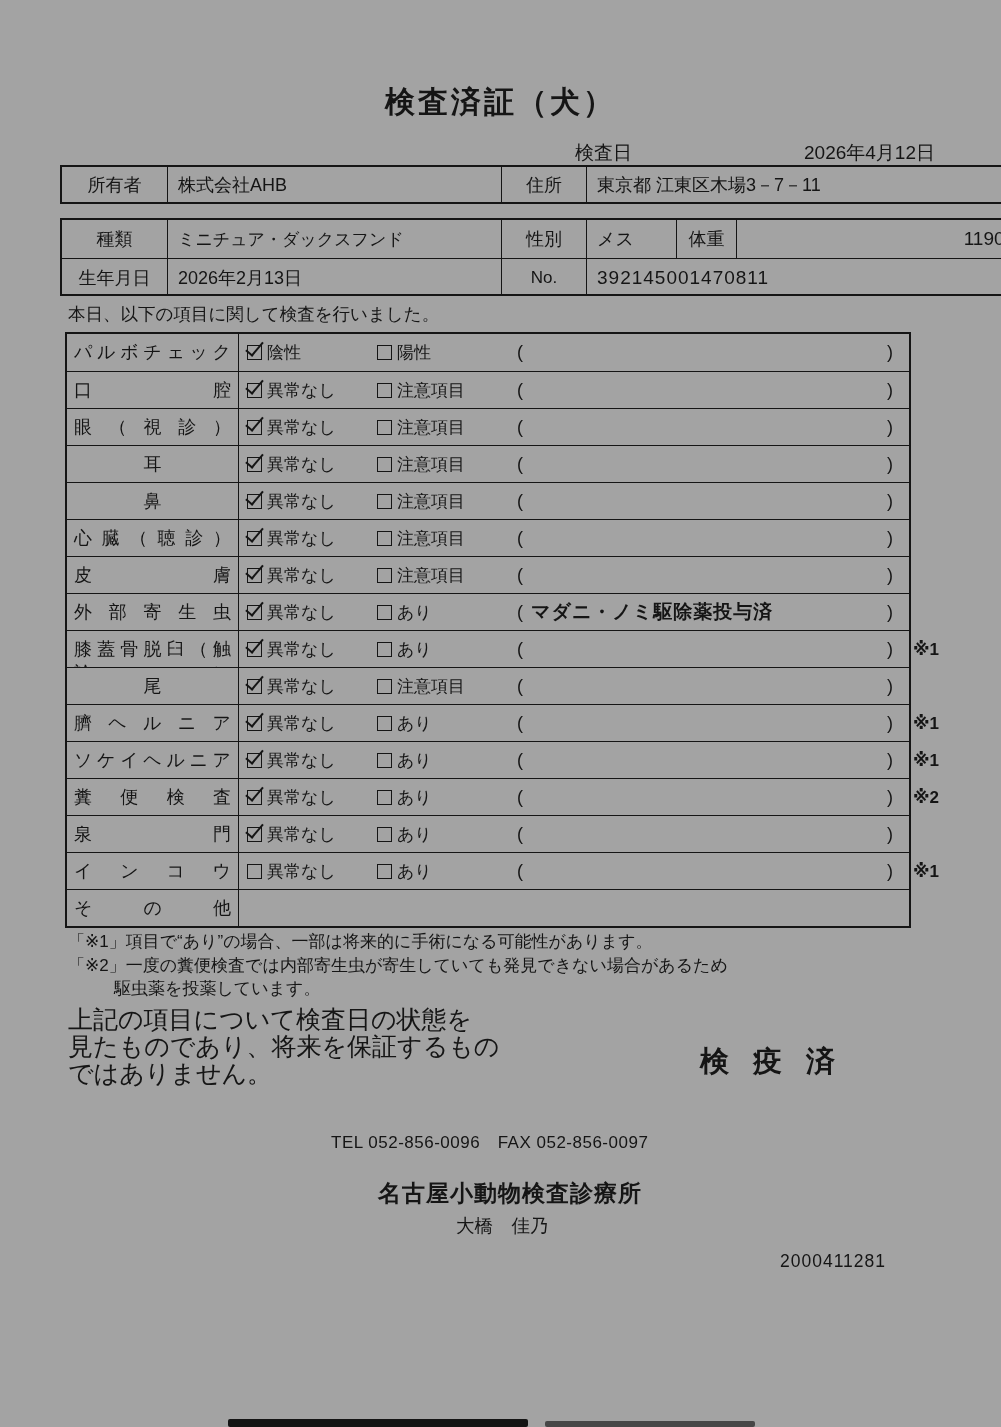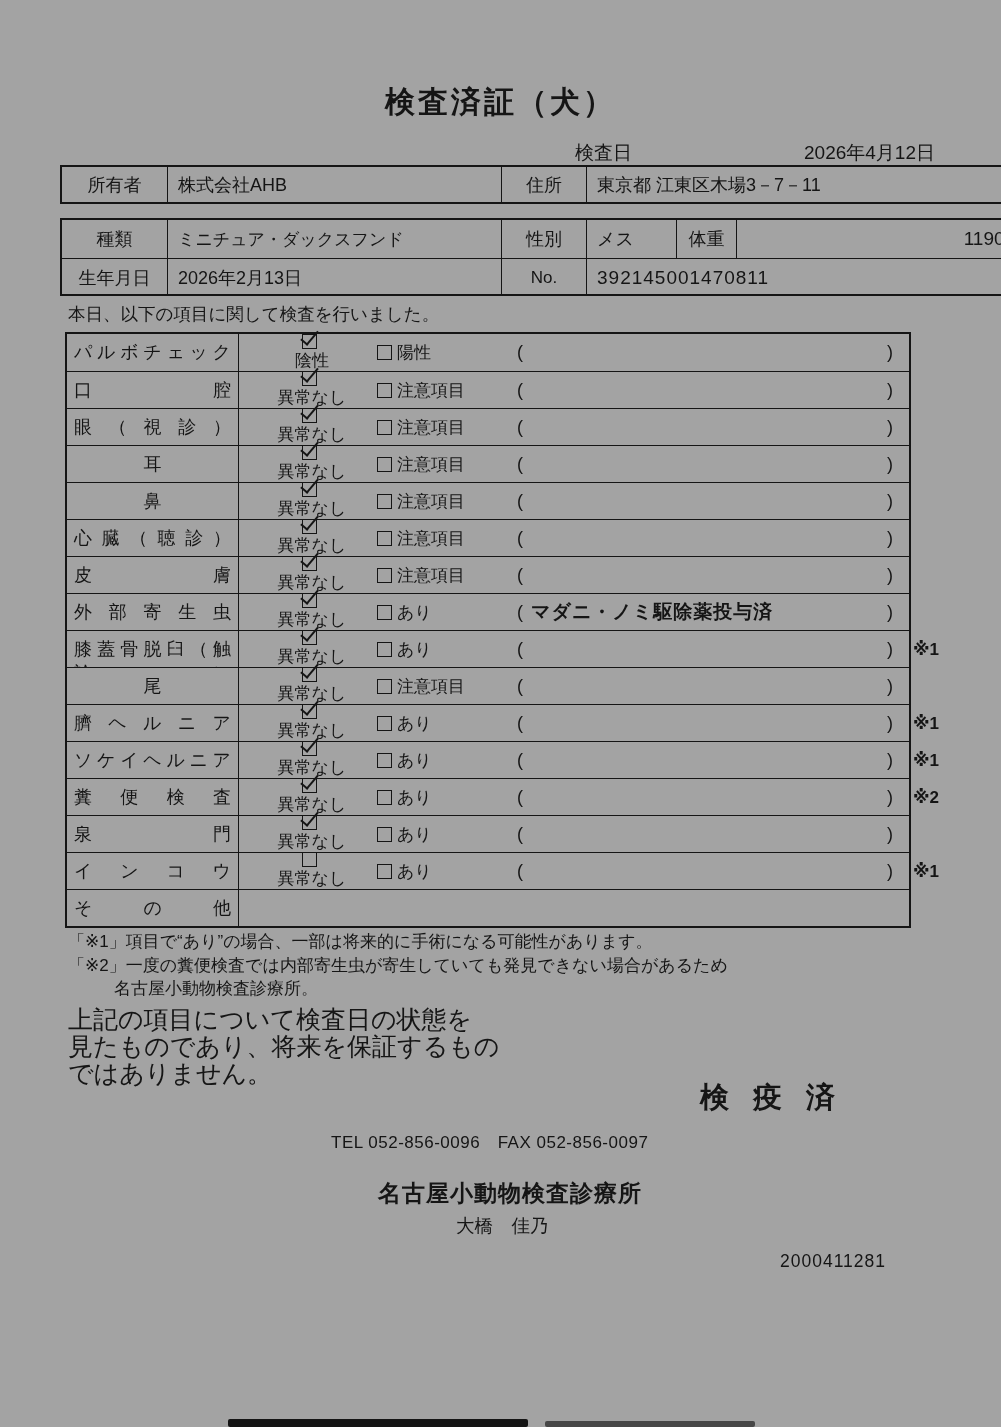--- a/index.html
+++ b/index.html
@@ -34,41 +34,41 @@
   .intro { position:absolute; top:302px; left:68px; font-size:17.5px; }
 
   .tbl3 { position:absolute; left:65px; top:332px; width:846px; border:2px solid #151515; }
   .irow { position:relative; display:flex; height:37px; align-items:stretch; }
   .irow + .irow { border-top:1.6px solid #151515; }
   .label { width:172px; border-right:1.6px solid #151515; padding:6px 7px 0 7px;
            font-size:18px; text-align:justify; text-align-last:justify; overflow:hidden; }
   .label.single { text-align:center; text-align-last:center; }
   .opts { flex:1; display:flex; align-items:center; padding-left:8px; }
   .opt { display:flex; align-items:center; font-size:17px; }
-  .opt1 { width:130px;flex-direction:column; }
+  .opt1 { width:130px; }
   .opt2 { width:140px; }
   .cb { position:relative; width:15px; height:15px; border:1.8px solid #151515; margin-right:5px; flex:none; }
   .cb.checked::after { content:""; position:absolute; left:2px; top:-8px; width:7px; height:16px;
                        border-right:2.2px solid #151515; border-bottom:2.2px solid #151515;
                        transform:rotate(40deg); }
   .paren { flex:1; display:flex; align-items:center; font-size:18px; padding-right:16px; }
   .po { margin-right:8px; }
   .note { flex:1; font-size:19px; font-weight:700; letter-spacing:1px; }
   .pc { margin-left:auto; }
   .marker { position:absolute; right:-46px; top:50%; transform:translateY(-50%);
             width:42px; font-size:17px; font-weight:600; text-align:left; }
 
   .fn { position:absolute; left:68px; font-size:17px; }
   .fn1 { top:930px; } .fn2 { top:954px; } .fn3 { top:977px; left:114px; }
 
   .disclaimer { position:absolute; left:68px; top:1006px; font-size:25px;
                 font-weight:400; line-height:27px; }
 
   .stamp { position:absolute; left:700px; top:1042px; font-size:29px;
-           font-weight:600; letter-spacing:8px; white-space:nowrap;margin-top:36px; }
+           font-weight:600; letter-spacing:8px; white-space:nowrap; }
 
   .addr-line { position:absolute; left:320px; top:1091px; display:flex; font-size:18px; }
   .addr-gap { width:34px; }
   .tel-line { position:absolute; left:331px; top:1131px; font-size:17px; letter-spacing:.5px; }
   .clinic-name { position:absolute; left:378px; top:1178px; font-size:23px; font-weight:600; letter-spacing:1px; }
   .clinic-person { position:absolute; left:456px; top:1213px; font-size:18.5px; }
   .serial { position:absolute; left:780px; top:1251px; font-size:17.5px; letter-spacing:1px; }
 
   .artifact1 { position:absolute; left:228px; bottom:0; width:300px; height:8px;
                background:#141414; border-radius:2px; }
@@ -421,21 +421,21 @@
         
         
         
       </div>
       <div class="marker"></div>
     </div>
   </div>
 
   <div class="fn fn1">「※1」項目で“あり”の場合、一部は将来的に手術になる可能性があります。</div>
   <div class="fn fn2">「※2」一度の糞便検査では内部寄生虫が寄生していても発見できない場合があるため</div>
-  <div class="fn fn3">名古屋小動物検査診療所。</div>
+  <div class="fn fn3">駆虫薬を投薬しています。</div>
 
   <div class="disclaimer">
     <div>上記の項目について検査日の状態を</div>
     <div>見たものであり、将来を保証するもの</div>
     <div>ではありません。</div>
   </div>
 
   <div class="stamp">検 疫 済</div>
 
   <div class="tel-line">TEL 052-856-0096　FAX 052-856-0097</div>

